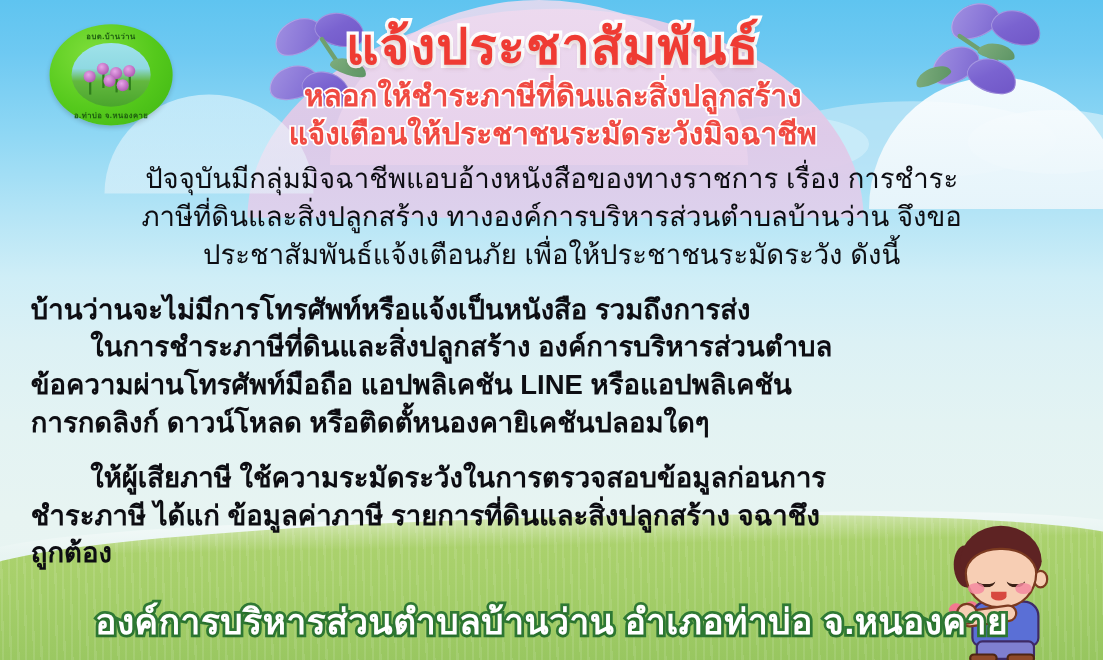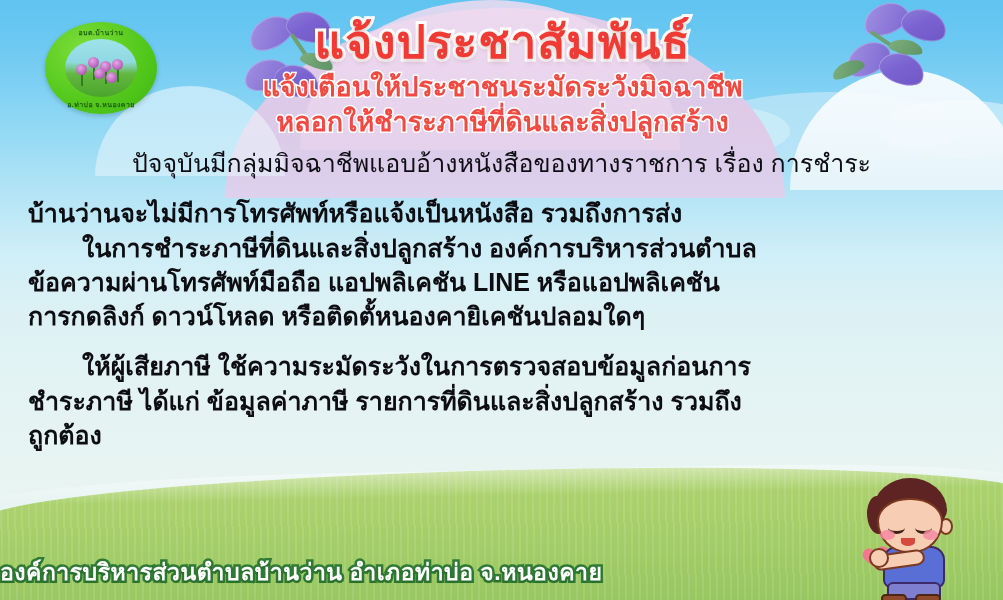--- a/index.html
+++ b/index.html
@@ -217,21 +217,22 @@
   }
   .para .ln { display: block; white-space: nowrap; }
   .para .ln.indent { padding-left: 54px; }
   .para .ln.center { text-align: center; }
 
   
   .footer-text {
     position: absolute;
     left: 0; right: 0;
     bottom: 10px;
-    font-size: 23px;
+    text-align: center;
+    font-size: 32px;
     font-weight: bold;
     color: #ffffff;
     letter-spacing: .5px;
     -webkit-text-stroke: 5px #2f7a34;
     paint-order: stroke fill;
     text-shadow: 0 2px 2px rgba(0,60,0,.25);
   }
 
   
   .boy { position: absolute; left: 855px; top: 478px; width: 130px; height: 122px; }
@@ -397,41 +398,43 @@
         <div class="lf" style="left:41px; top:20px;"></div>
       </div>
     </div>
     <div class="logo-text-top">อบต.บ้านว่าน</div>
     <div class="logo-text-bot">อ.ท่าบ่อ จ.หนองคาย</div>
   </div>
 
   <div class="heading-wrap">
     <div class="title">แจ้งประชาสัมพันธ์</div>
     <div class="subtitle">
+      <div>หลอกให้ชำระภาษีที่ดินและสิ่งปลูกสร้าง</div>
       <div>แจ้งเตือนให้ประชาชนระมัดระวังมิจฉาชีพ</div>
-      <div>หลอกให้ชำระภาษีที่ดินและสิ่งปลูกสร้าง</div>
     </div>
   </div>
 
   <div class="body-wrap">
 
     <div class="para p1">
       <span class="ln center">ปัจจุบันมีกลุ่มมิจฉาชีพแอบอ้างหนังสือของทางราชการ เรื่อง การชำระ</span>
+      <span class="ln center">ภาษีที่ดินและสิ่งปลูกสร้าง ทางองค์การบริหารส่วนตำบลบ้านว่าน จึงขอ</span>
+      <span class="ln center">ประชาสัมพันธ์แจ้งเตือนภัย เพื่อให้ประชาชนระมัดระวัง ดังนี้</span>
     </div>
 
     <div class="para p2">
       <span class="ln">บ้านว่านจะไม่มีการโทรศัพท์หรือแจ้งเป็นหนังสือ รวมถึงการส่ง</span>
       <span class="ln indent">ในการชำระภาษีที่ดินและสิ่งปลูกสร้าง องค์การบริหารส่วนตำบล</span>
       <span class="ln">ข้อความผ่านโทรศัพท์มือถือ แอปพลิเคชัน LINE หรือแอปพลิเคชัน</span>
       <span class="ln">การกดลิงก์ ดาวน์โหลด หรือติดตั้หนองคายิเคชันปลอมใดๆ</span>
     </div>
 
     <div class="para p3">
       <span class="ln indent">ให้ผู้เสียภาษี ใช้ความระมัดระวังในการตรวจสอบข้อมูลก่อนการ</span>
-      <span class="ln">ชำระภาษี ได้แก่ ข้อมูลค่าภาษี รายการที่ดินและสิ่งปลูกสร้าง รวมถึง</span>
+      <span class="ln">ชำระภาษี ได้แก่ ข้อมูลค่าภาษี รายการที่ดินและสิ่งปลูกสร้าง จฉาชึง</span>
       <span class="ln">ถูกต้อง</span>
     </div>
 
   </div>
 
   <div class="boy">
     <div class="heart"></div>
     <div class="hair-side"></div>
     <div class="body"></div>
     <div class="legs"></div>

